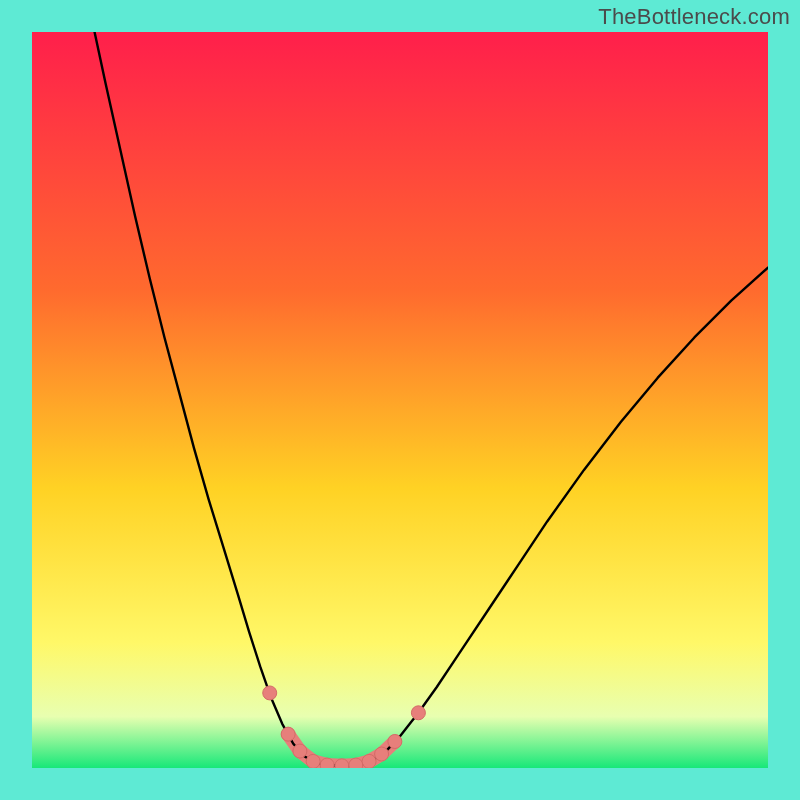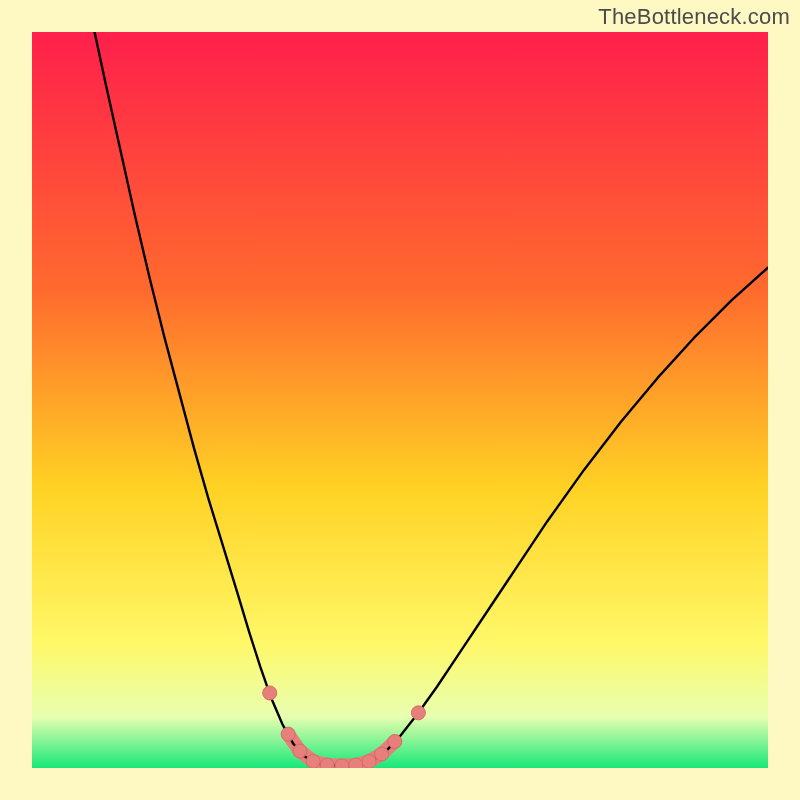--- a/index.html
+++ b/index.html
@@ -8,21 +8,21 @@
     width: 800px;
     height: 800px;
     background: #000000;
     font-family: Arial, Helvetica, sans-serif;
     overflow: hidden;
   }
   .frame {
     position: relative;
     width: 800px;
     height: 800px;
-    background: #fef9c3;
+    background: #5eead4;
   }
   .watermark {
     position: absolute;
     top: 4px;
     right: 10px;
     color: #4b4b4b;
     font-size: 22px;
     font-weight: 500;
     letter-spacing: 0.2px;
     user-select: none;

